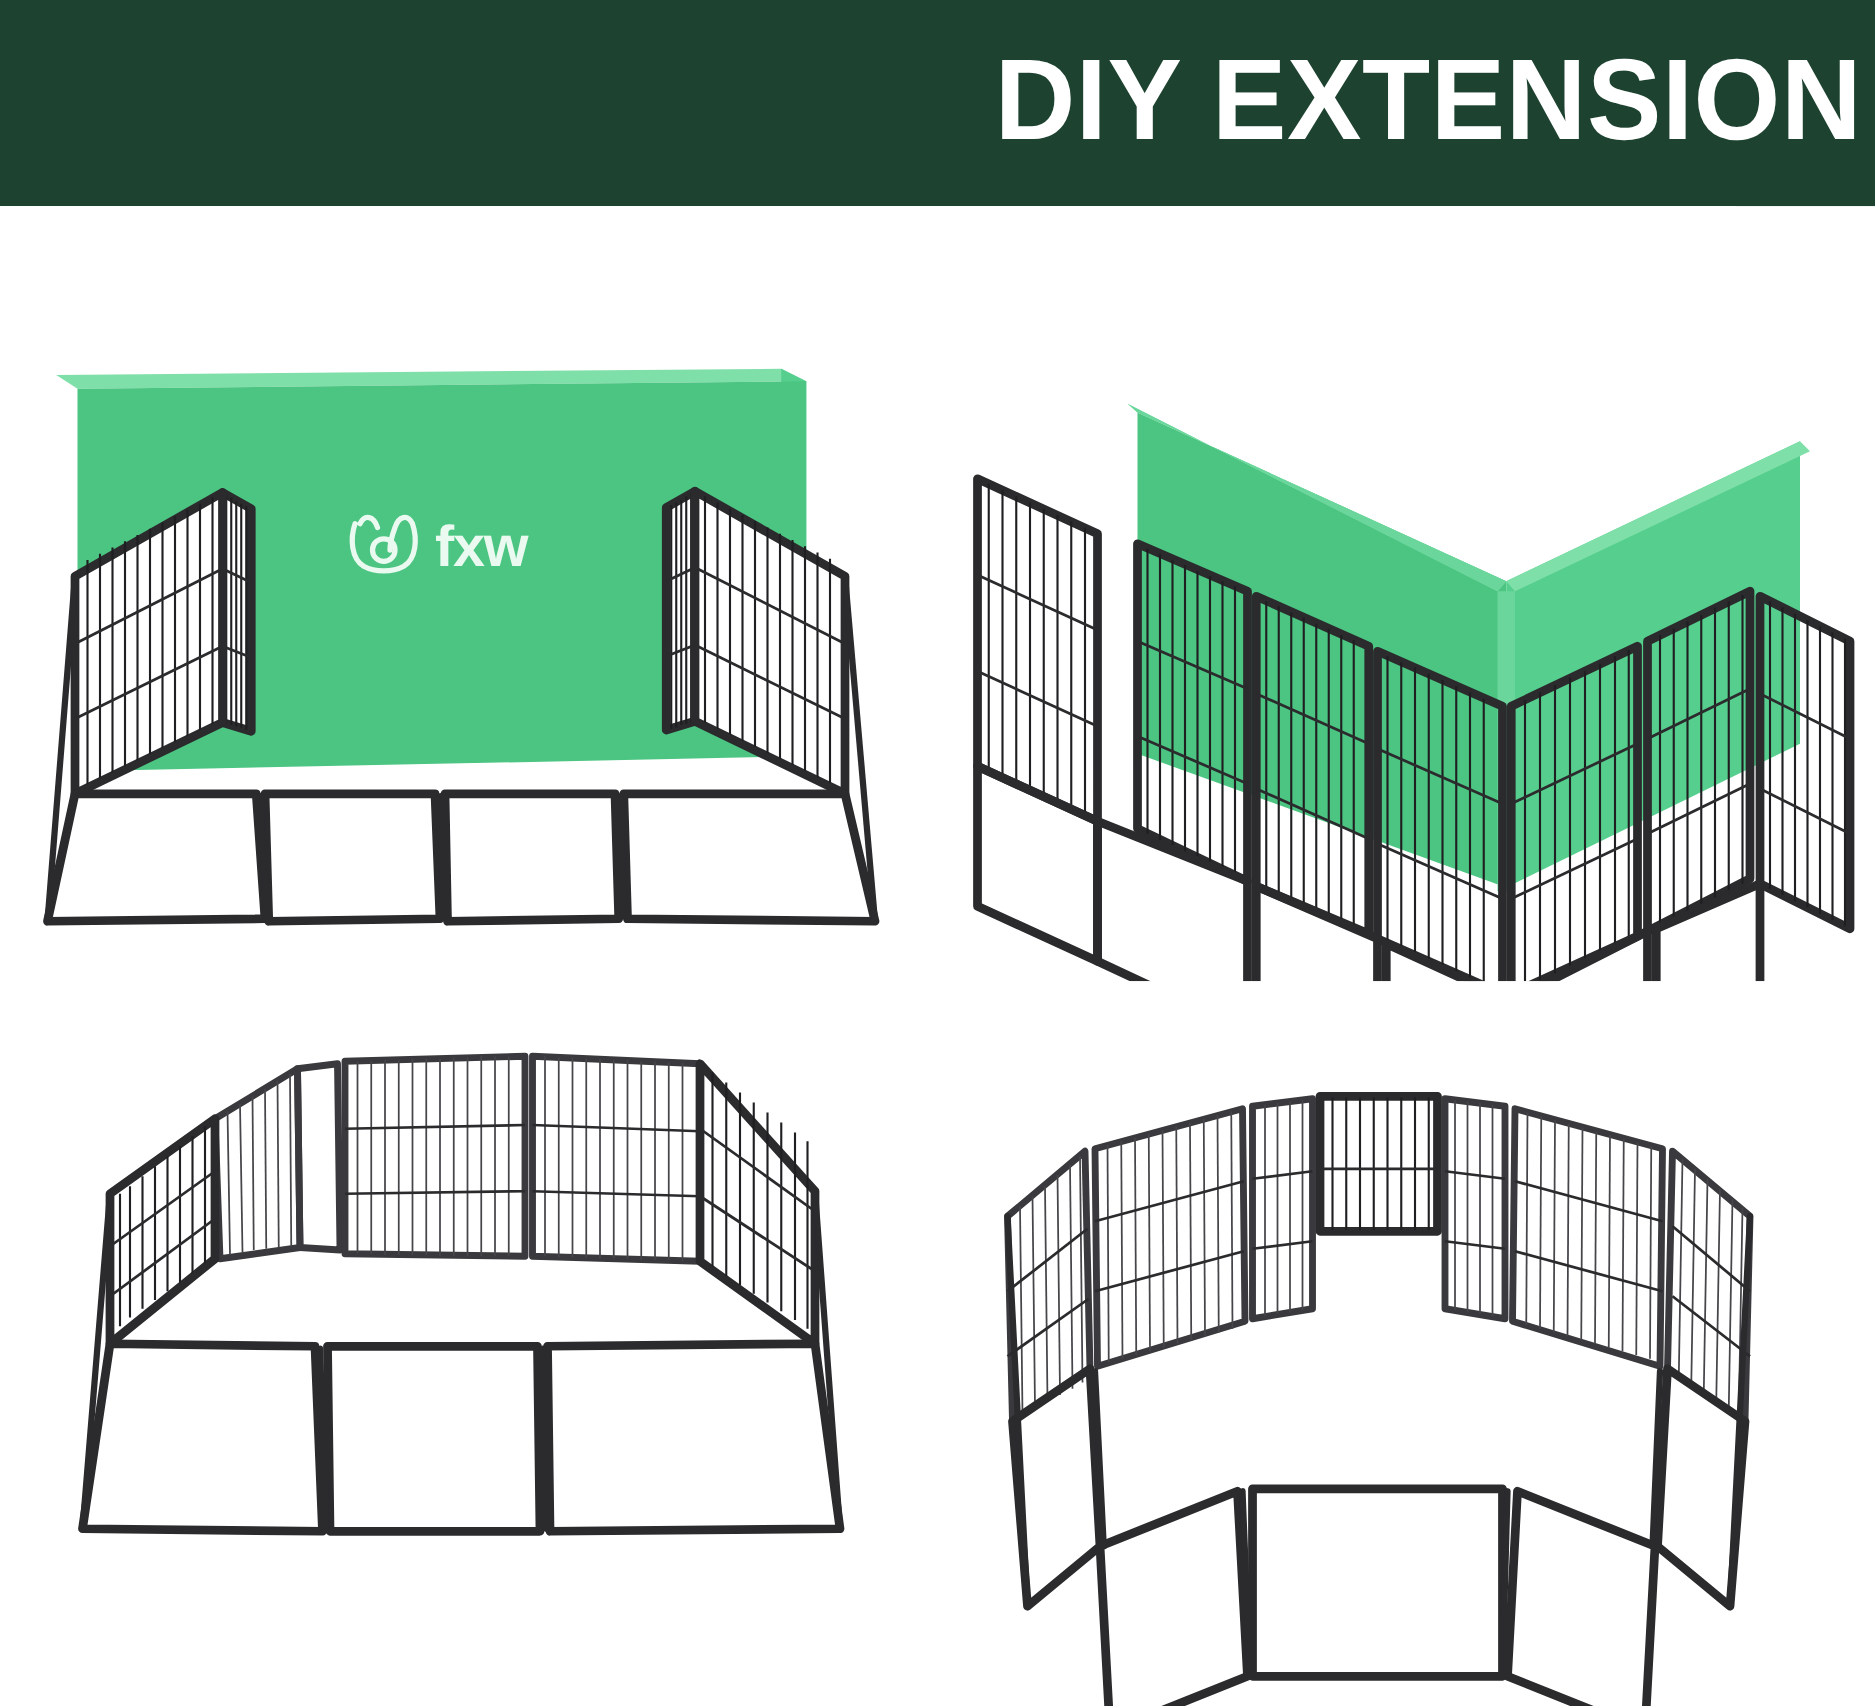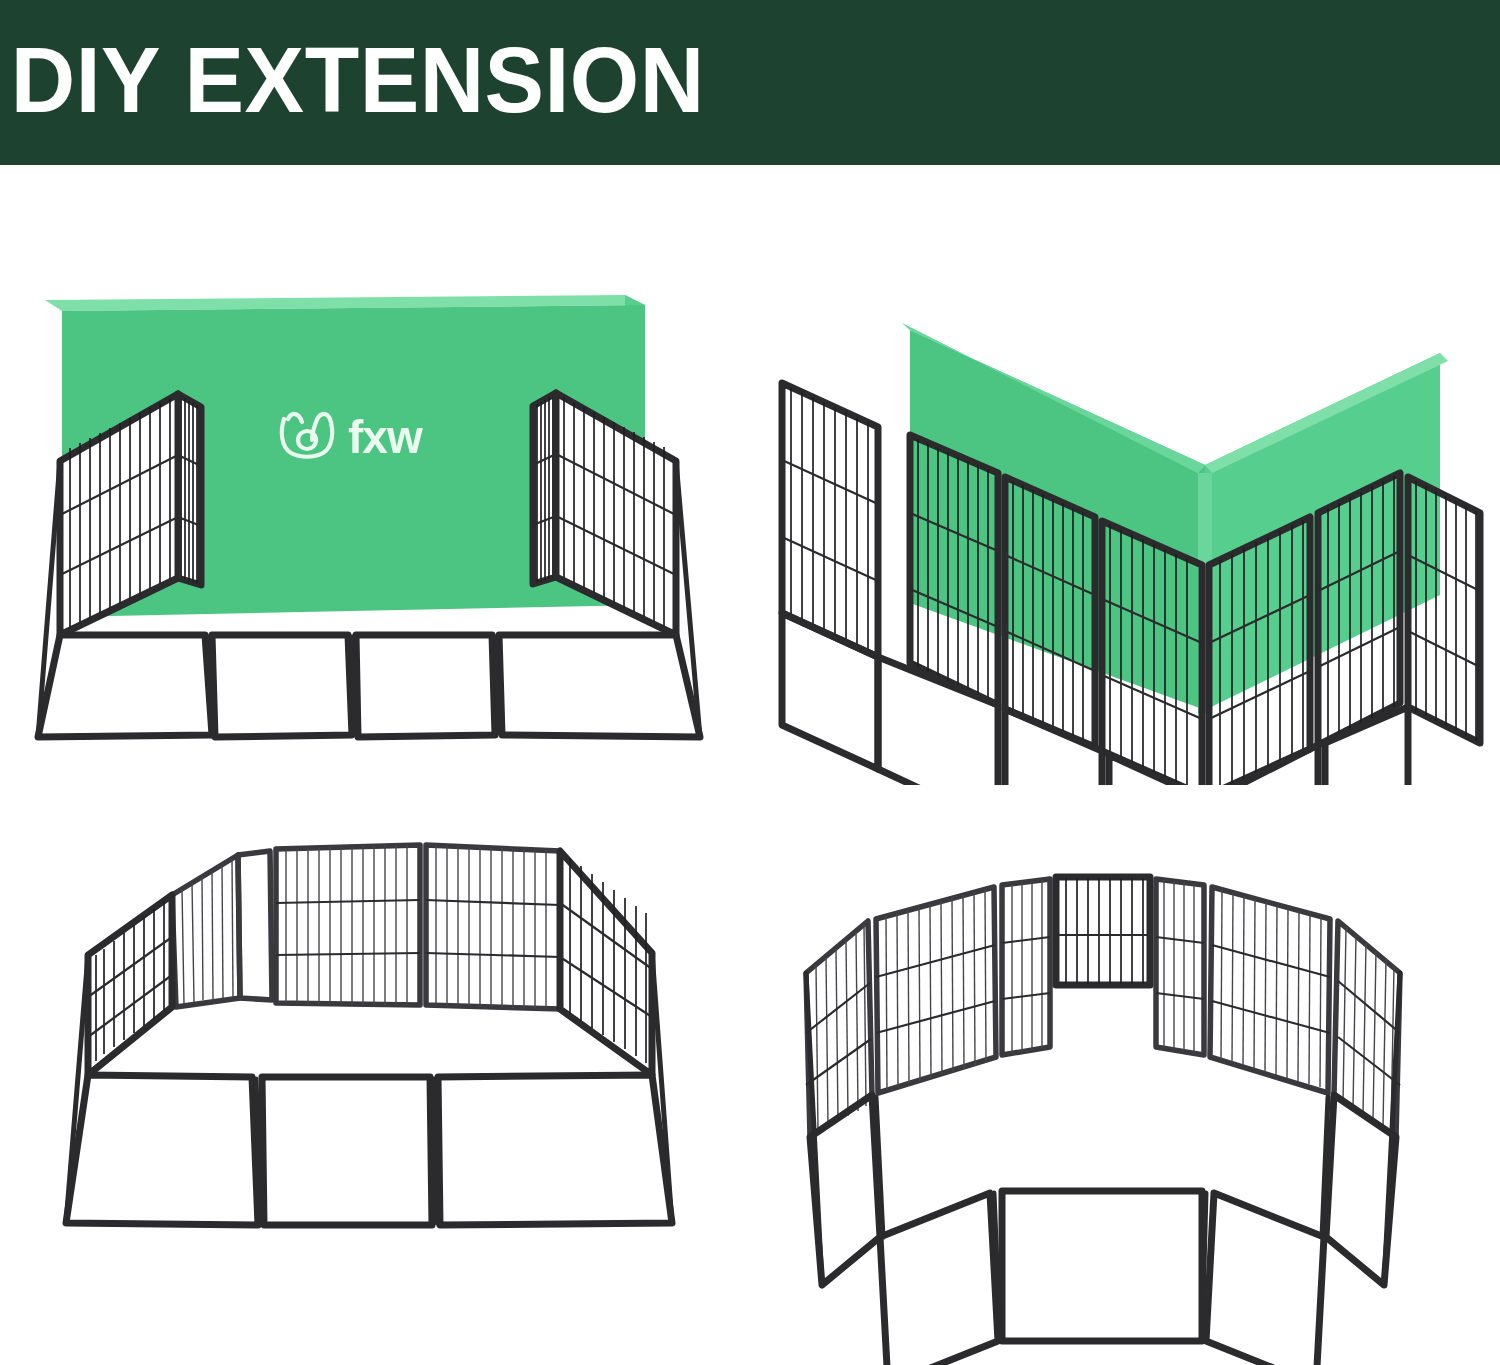--- a/index.html
+++ b/index.html
@@ -19,21 +19,21 @@
   
   .banner {
     position: absolute;
     left: 0;
     top: 0;
     width: 1500px;
     height: 165px;
     background: #1d4330;
     display: flex;
     align-items: center;
-    justify-content: flex-start;
+    justify-content: flex-end;
   }
   .banner-title {
     color: #ffffff;
     font-family: "Liberation Sans", sans-serif;
     font-weight: bold;
     font-size: 92px;
     line-height: 1;
     letter-spacing: 0.5px;
     transform: scaleX(0.97);
     transform-origin: center;

